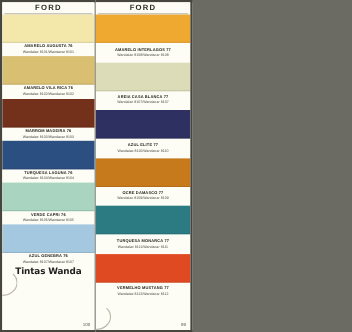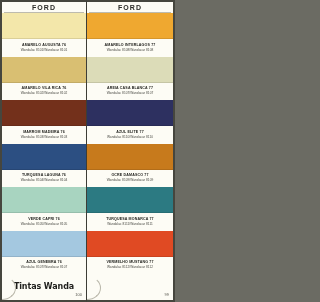--- a/index.html
+++ b/index.html
@@ -138,20 +138,21 @@
     border: 1px solid #b9b7aa;
     border-radius: 50%;
     border-top-color: transparent;
     border-left-color: transparent;
   }
   .footer-inner {
     width: 100%;
     display: flex;
     flex-direction: column;
     align-items: center;
+    gap: 40px;
   }
   .footer-logo {
     font-size: 8px;
     font-weight: bold;
     color: #1f1f1c;
     letter-spacing: -0.1px;
     line-height: 1;
     font-family: "DejaVu Sans", sans-serif;
   }
   .footer-pageno {

